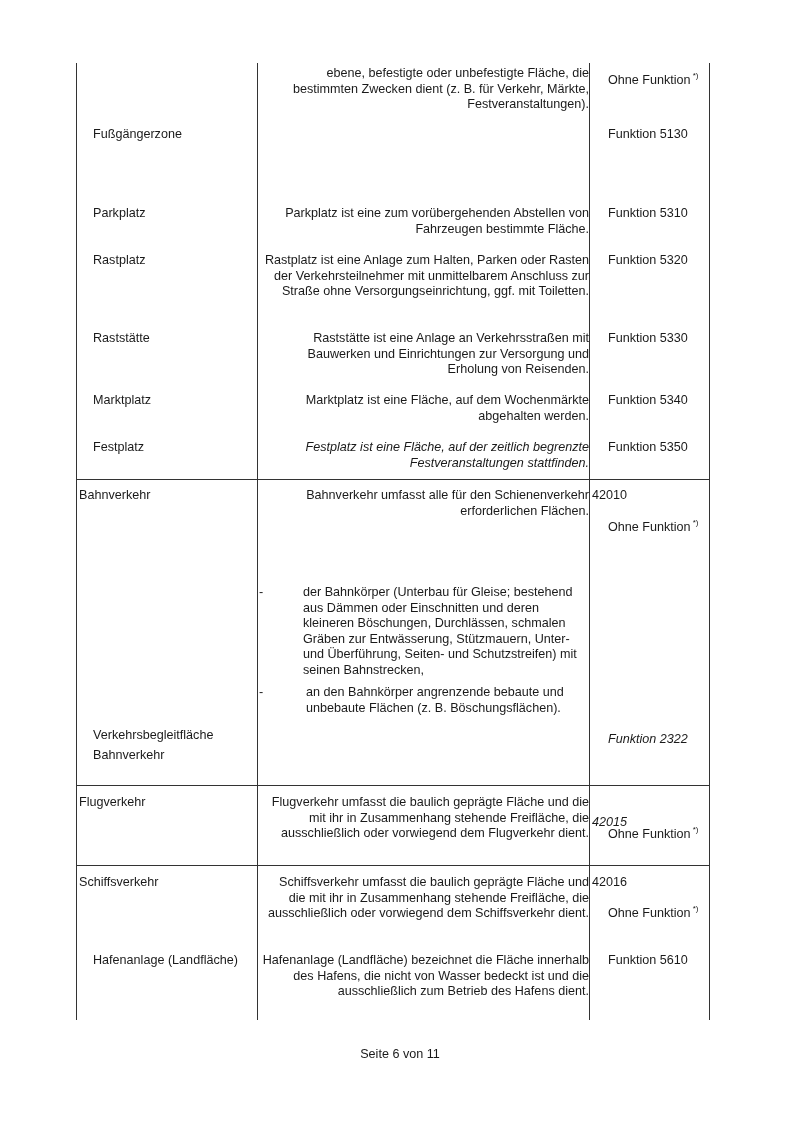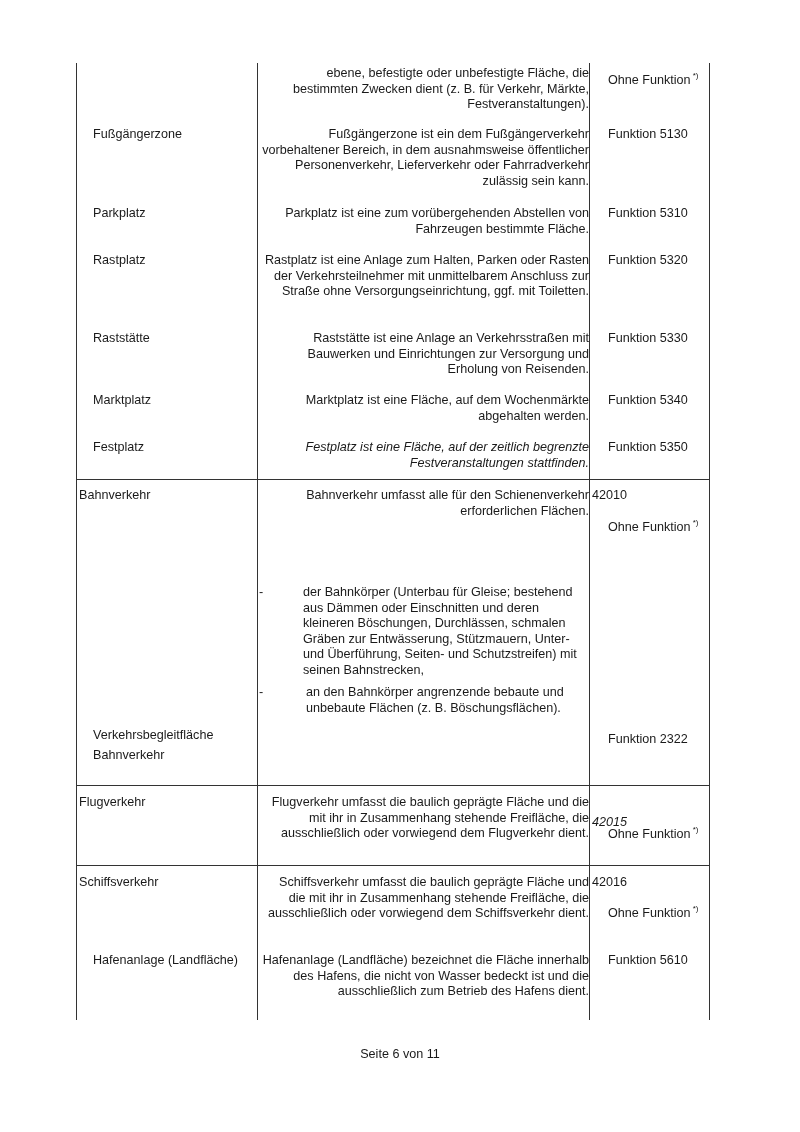--- a/index.html
+++ b/index.html
@@ -30,21 +30,20 @@
   <div class="vline" style="left:709px; top:63px; height:957px;"></div>
 
   <div class="hline" style="top:479px;"></div>
   <div class="hline" style="top:785px;"></div>
   <div class="hline" style="top:865px;"></div>
 
   <div class="t c2" style="top:66px;">ebene, befestigte oder unbefestigte Fläche, die bestimmten Zwecken dient (z. B. für Verkehr, Märkte, Festveranstaltungen).</div>
   <div class="t c3s" style="top:73px;"><span>Ohne Funktion</span><span class="sup">*)</span></div>
 
   <div class="t c1s" style="top:127px;">Fußgängerzone</div>
-  <div class="t c2" style="top:127px;">Fußgängerzone ist ein dem Fußgängerverkehr vorbehaltener Bereich, in dem ausnahmsweise öffentlicher Personenverkehr, Lieferverkehr oder Fahrradverkehr zulässig sein kann.</div>
   <div class="t c3s" style="top:127px;">Funktion 5130</div>
 
   <div class="t c1s" style="top:206px;">Parkplatz</div>
   <div class="t c2" style="top:206px;">Parkplatz ist eine zum vorübergehenden Abstellen von Fahrzeugen bestimmte Fläche.</div>
   <div class="t c3s" style="top:206px;">Funktion 5310</div>
 
   <div class="t c1s" style="top:253px;">Rastplatz</div>
   <div class="t c2" style="top:253px;">Rastplatz ist eine Anlage zum Halten, Parken oder Rasten der Verkehrsteilnehmer mit unmittelbarem Anschluss zur Straße ohne Versorgungseinrichtung, ggf. mit Toiletten.</div>
   <div class="t c3s" style="top:253px;">Funktion 5320</div>
 
@@ -65,21 +64,21 @@
   <div class="t c3" style="top:488px;">42010</div>
   <div class="t c3s" style="top:520px;"><span>Ohne Funktion</span><span class="sup">*)</span></div>
 
   <div class="dash t" style="top:585px;">-</div>
   <div class="bulletTxt t" style="top:585px;">der Bahnkörper (Unterbau für Gleise; bestehend aus Dämmen oder Einschnitten und deren kleineren Böschungen, Durchlässen, schmalen Gräben zur Entwässerung, Stützmauern, Unter- und Überführung, Seiten- und Schutzstreifen) mit seinen Bahnstrecken,</div>
   <div class="dash t" style="top:685px;">-</div>
   <div class="bulletTxt t" style="top:685px; left:306px;">an den Bahnkörper angrenzende bebaute und unbebaute Flächen (z. B. Böschungsflächen).</div>
 
   <div class="t c1s" style="top:728px;">Verkehrsbegleitfläche</div>
   <div class="t c1s" style="top:748px;">Bahnverkehr</div>
-  <div class="t c3s" style="top:732px;">Funktion 2322</div>
+  <div class="t c3s" style="top:732px;font-style:italic;">Funktion 2322</div>
 
   <div class="t c1" style="top:795px;">Flugverkehr</div>
   <div class="t c2" style="top:795px;">Flugverkehr umfasst die baulich geprägte Fläche und die mit ihr in Zusammenhang stehende Freifläche, die ausschließlich oder vorwiegend dem Flugverkehr dient.</div>
   <div class="t c3" style="top:815px;font-style:italic;">42015</div>
   <div class="t c3s" style="top:827px;"><span>Ohne Funktion</span><span class="sup">*)</span></div>
 
   <div class="t c1" style="top:875px;">Schiffsverkehr</div>
   <div class="t c2" style="top:875px;">Schiffsverkehr umfasst die baulich geprägte Fläche und die mit ihr in Zusammenhang stehende Freifläche, die ausschließlich oder vorwiegend dem Schiffsverkehr dient.</div>
   <div class="t c3" style="top:875px;">42016</div>
   <div class="t c3s" style="top:906px;"><span>Ohne Funktion</span><span class="sup">*)</span></div>

